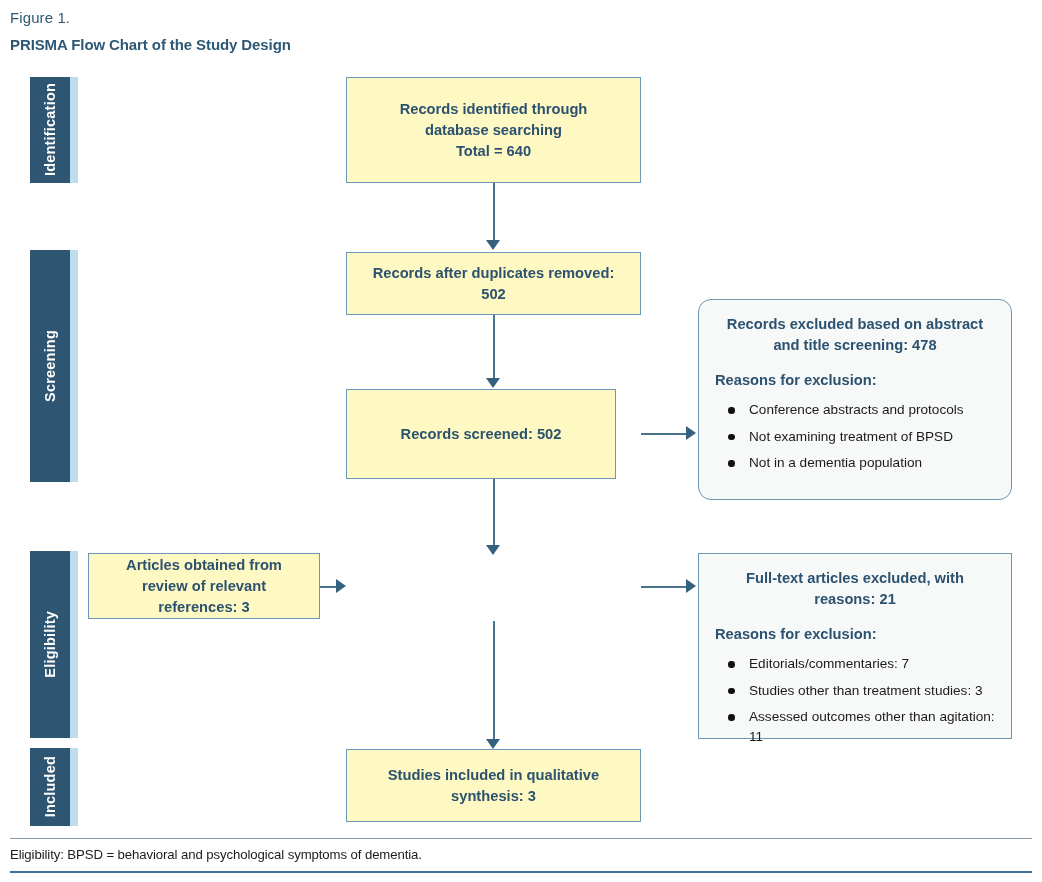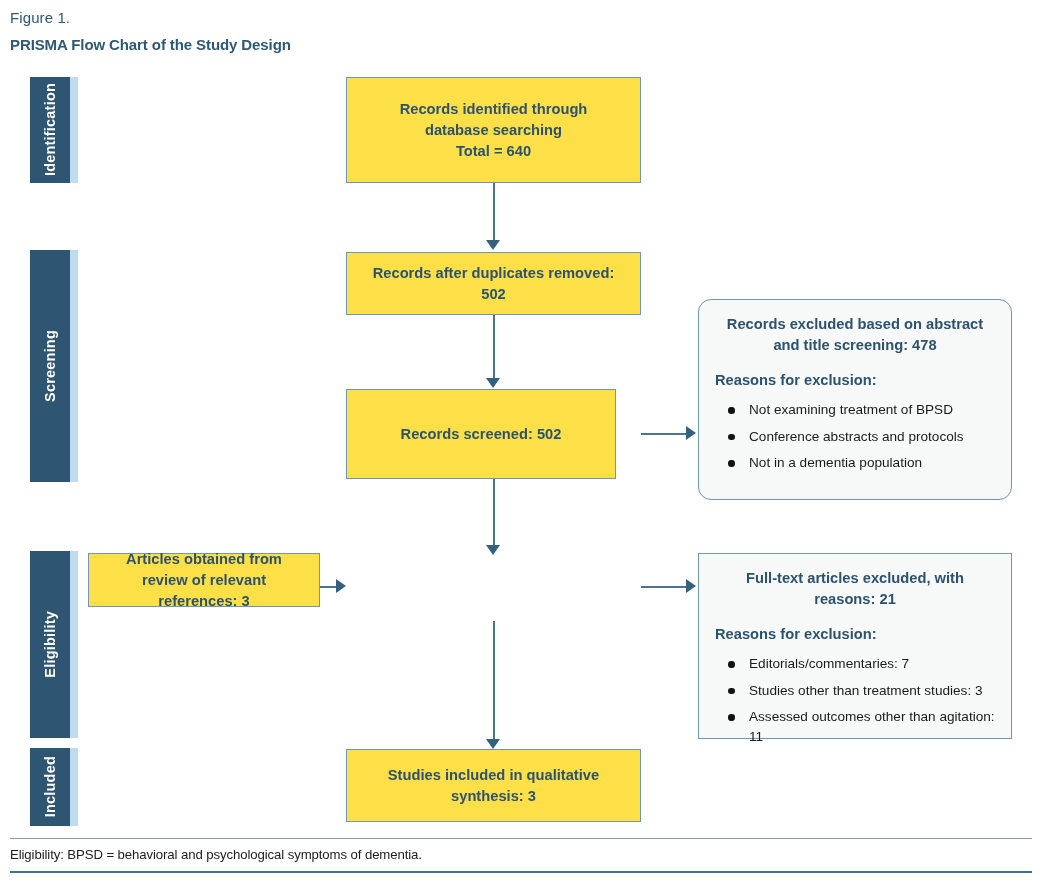--- a/index.html
+++ b/index.html
@@ -68,21 +68,21 @@
   }
   .stage-stripe {
     position: absolute;
     background: #bedcef;
   }
 
   
   .flow-box {
     position: absolute;
     box-sizing: border-box;
-    background: #fde047;
+    background: #fef9c3;
     border: 1.6px solid #6d97b4;
     display: flex;
     flex-direction: column;
     align-items: center;
     justify-content: center;
     text-align: center;
     color: #2c5270;
     font-size: 14.7px;
     font-weight: bold;
     line-height: 21px;
@@ -255,35 +255,35 @@
   </div>
 
   <div class="flow-box" style="left:346px; top:252px; width:295px; height:63px;">
     <span>Records after duplicates removed: 502</span>
   </div>
 
   <div class="flow-box" style="left:346px; top:389px; width:270px; height:90px;">
     <span>Records screened: 502</span>
   </div>
 
-  <div class="flow-box" style="left:88px; top:553px; width:232px; height:54px;">
+  <div class="flow-box" style="left:88px; top:553px; width:232px; height:66px;">
     <span>Articles obtained from review of relevant references: 3</span>
   </div>
 
 
   <div class="flow-box" style="left:346px; top:749px; width:295px; height:73px;">
     <span>Studies included in qualitative synthesis: 3</span>
   </div>
 
   <div class="excl-box" style="left:698px; top:299px; width:314px; height:201px;border-radius:13px;">
     <div class="excl-head">Records excluded based on abstract and title screening: 478</div>
     <div class="excl-sub">Reasons for exclusion:</div>
     <ul class="excl-list">
+      <li>Conference abstracts and protocols</li>
       <li>Not examining treatment of BPSD</li>
-      <li>Conference abstracts and protocols</li>
       <li>Not in a dementia population</li>
     </ul>
   </div>
 
   <div class="excl-box" style="left:698px; top:553px; width:314px; height:186px;">
     <div class="excl-head">Full-text articles excluded, with reasons: 21</div>
     <div class="excl-sub">Reasons for exclusion:</div>
     <ul class="excl-list">
       <li>Editorials/commentaries: 7</li>
       <li>Studies other than treatment studies: 3</li>

